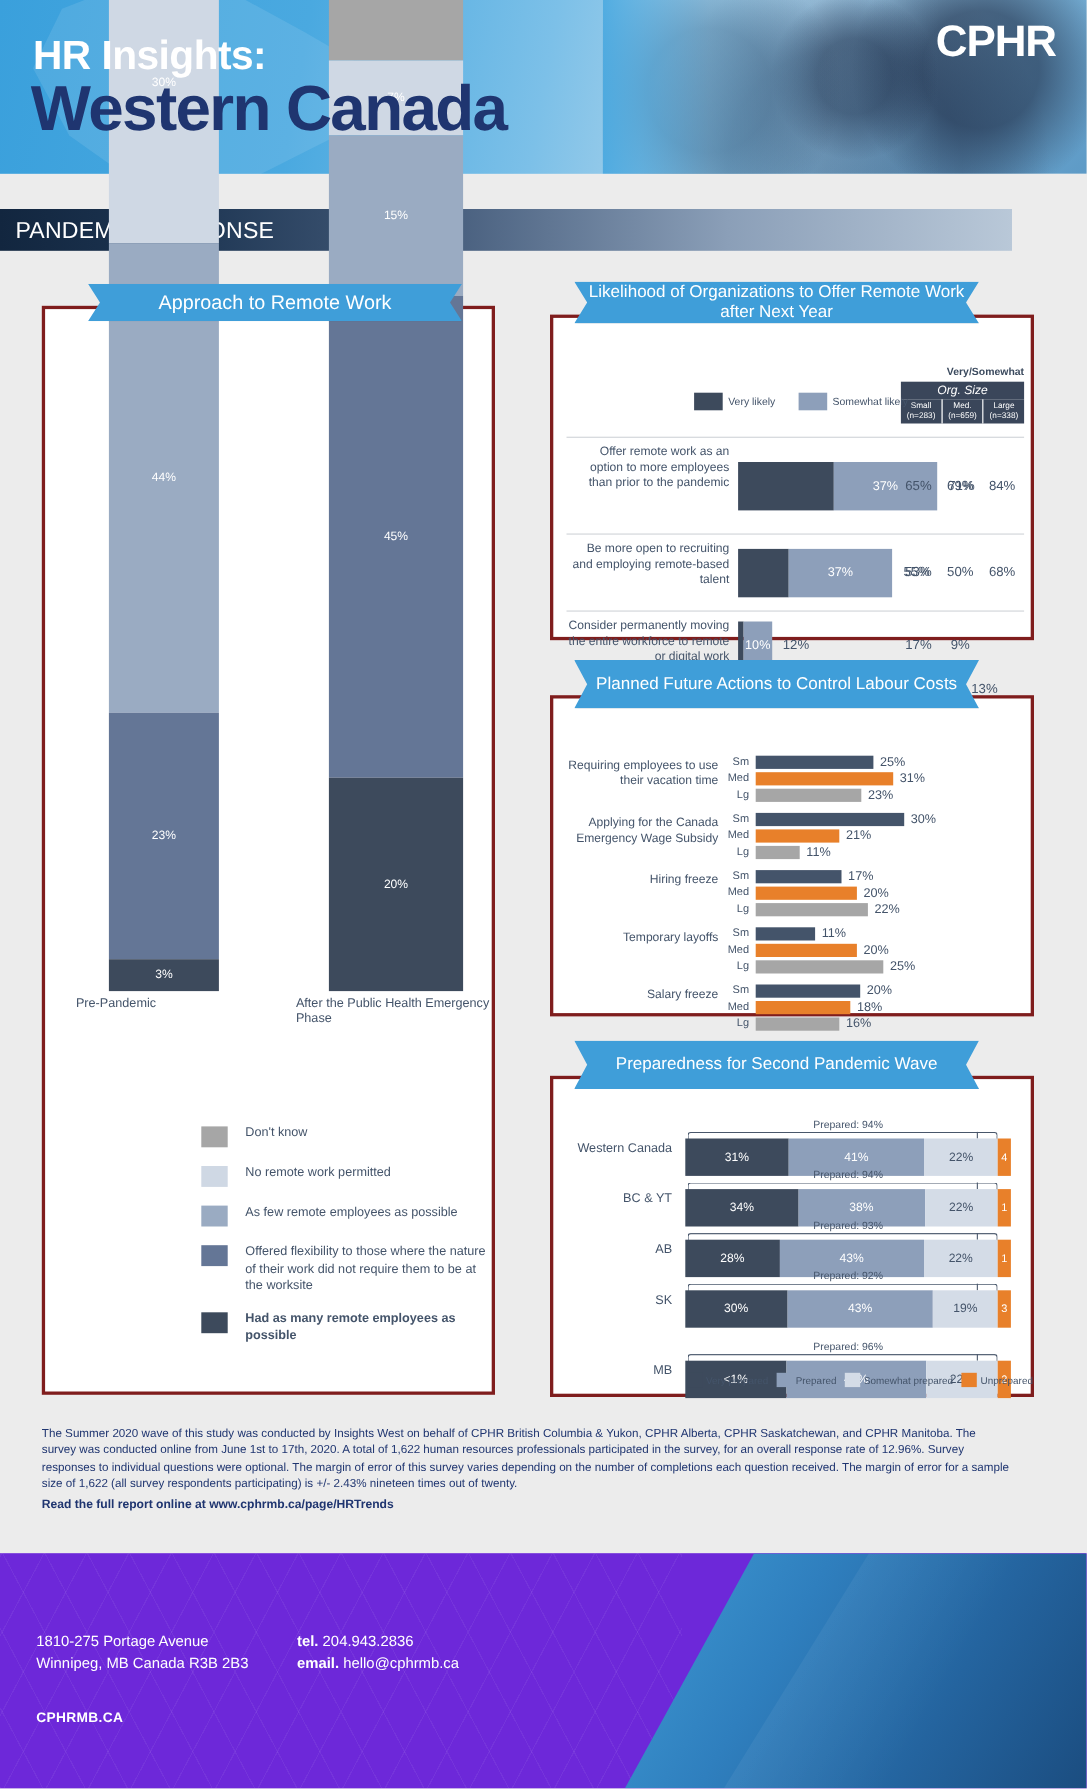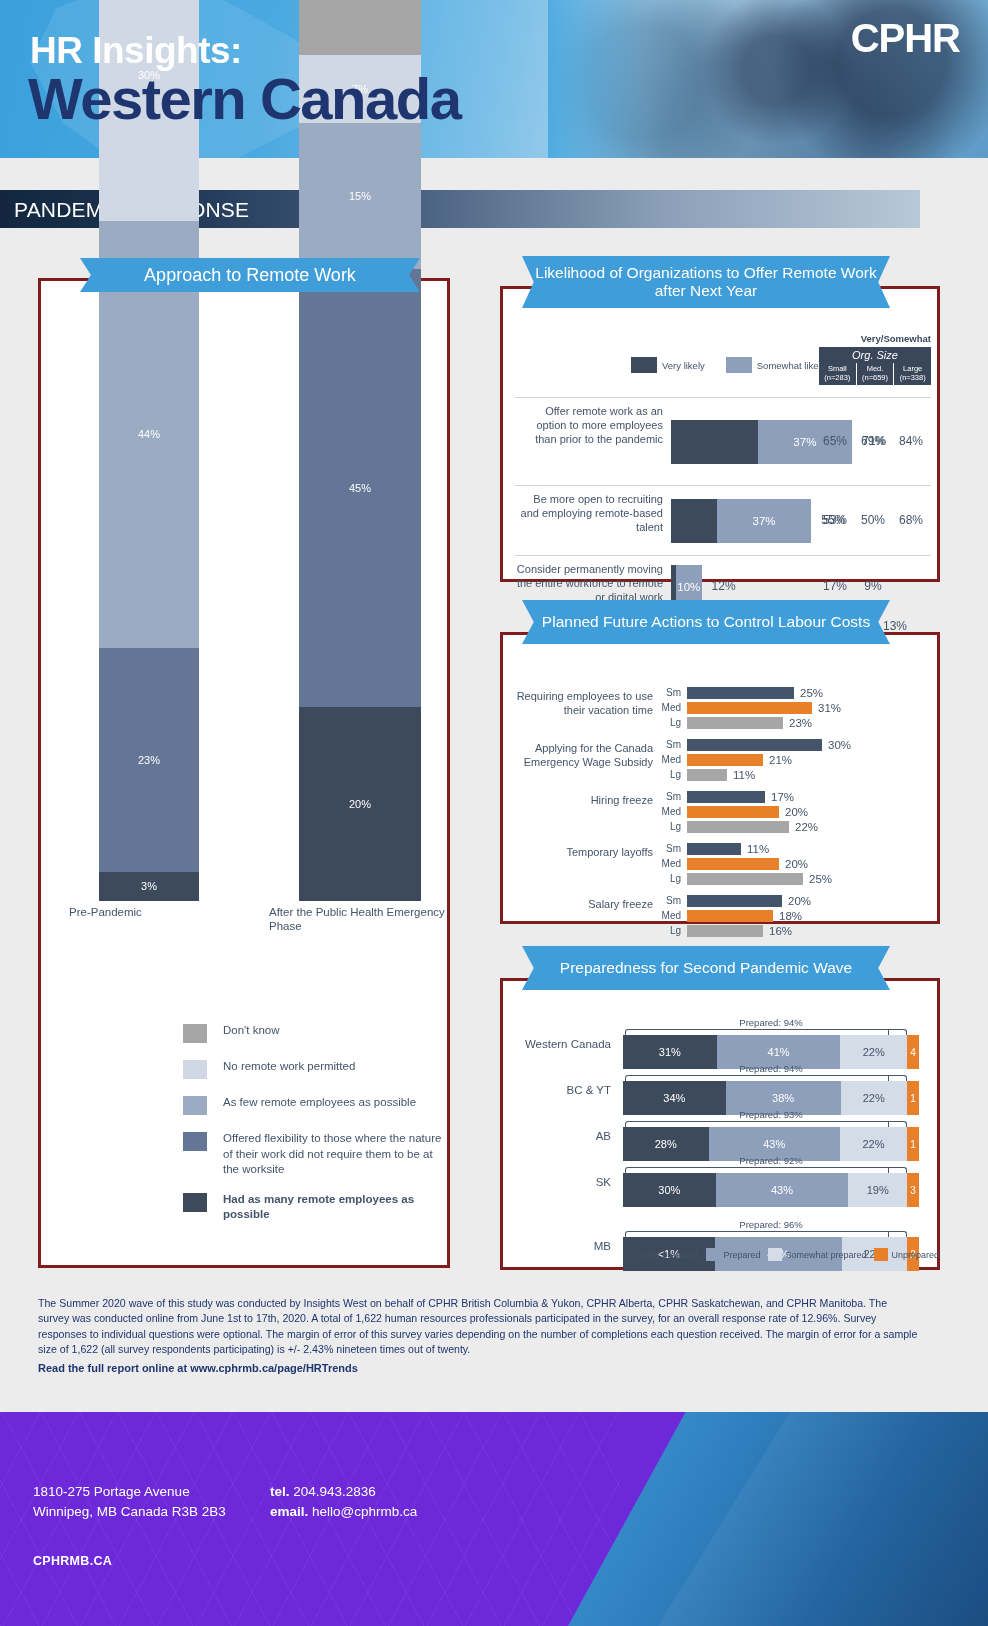--- a/index.html
+++ b/index.html
@@ -86,21 +86,21 @@
   .axlabel{
     position:absolute; text-align:left; font-size:11.5px; color:#44546a; line-height:1.25;
   }
   .legend{ position:absolute; left:142px; top:742px; width:260px; }
   .legitem{ position:relative; margin-bottom:14px; padding-left:40px; min-height:22px;}
   .legswatch{ position:absolute; left:0; top:1px; width:24px; height:19px; }
   .legtext{ font-size:11.5px; line-height:1.35; color:#44546a; }
 
   
   #p-like{ left:500px; top:286px; width:440px; height:296px; }
-  #rb-like{ left:522px; top:256px; width:368px; height:52px; font-size:15.5px; }
+  #rb-like{ left:522px; top:256px; width:368px; height:38px; font-size:15.5px; }
 
   .likewrap{ position:absolute; left:0; top:44px; width:440px; }
   .vs-label{ position:absolute; right:12px; top:0px; font-size:9.5px; font-weight:bold; color:#3b4a5e;}
   .orgsize{ position:absolute; right:12px; top:14px; width:112px; }
   .orgsize .head{ background:#3a465a; color:#fff; text-align:center; font-size:11px; padding:2px 0;font-style:italic; }
   .orgsize .cols{ display:flex; }
   .orgsize .col{ flex:1; background:#3a465a; color:#fff; text-align:center;
                  font-size:7.5px; line-height:1.25; padding:1px 0 2px; border-left:1px solid #fff;}
   .orgsize .col:first-child{ border-left:none; }
 

